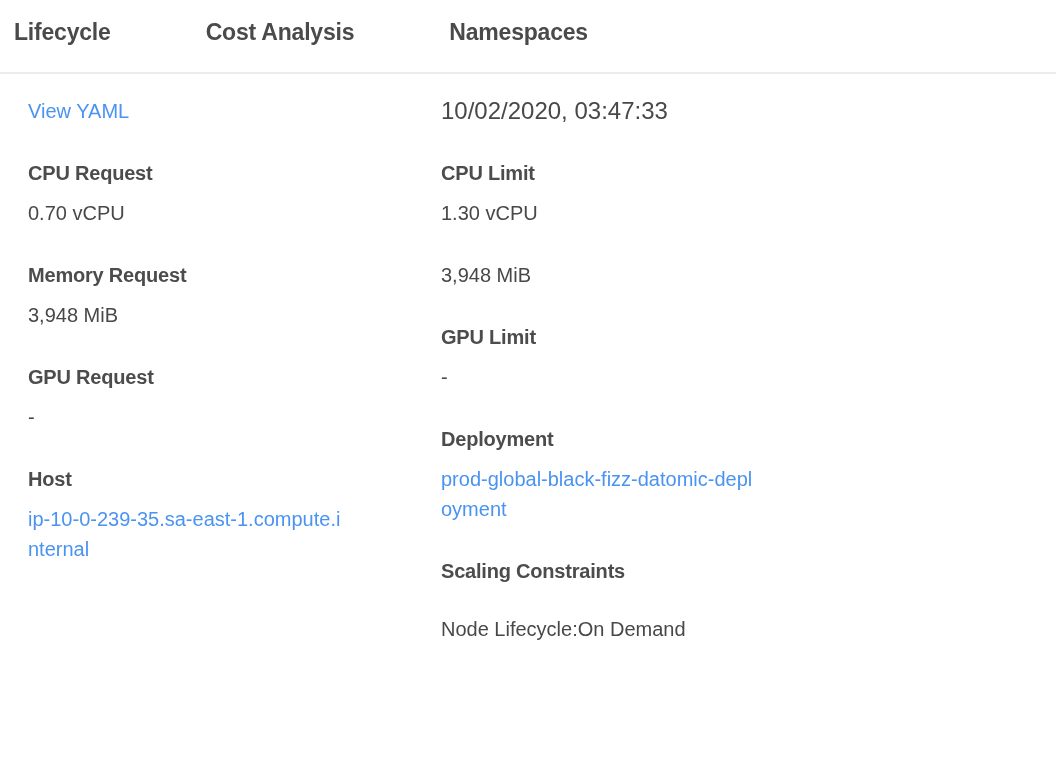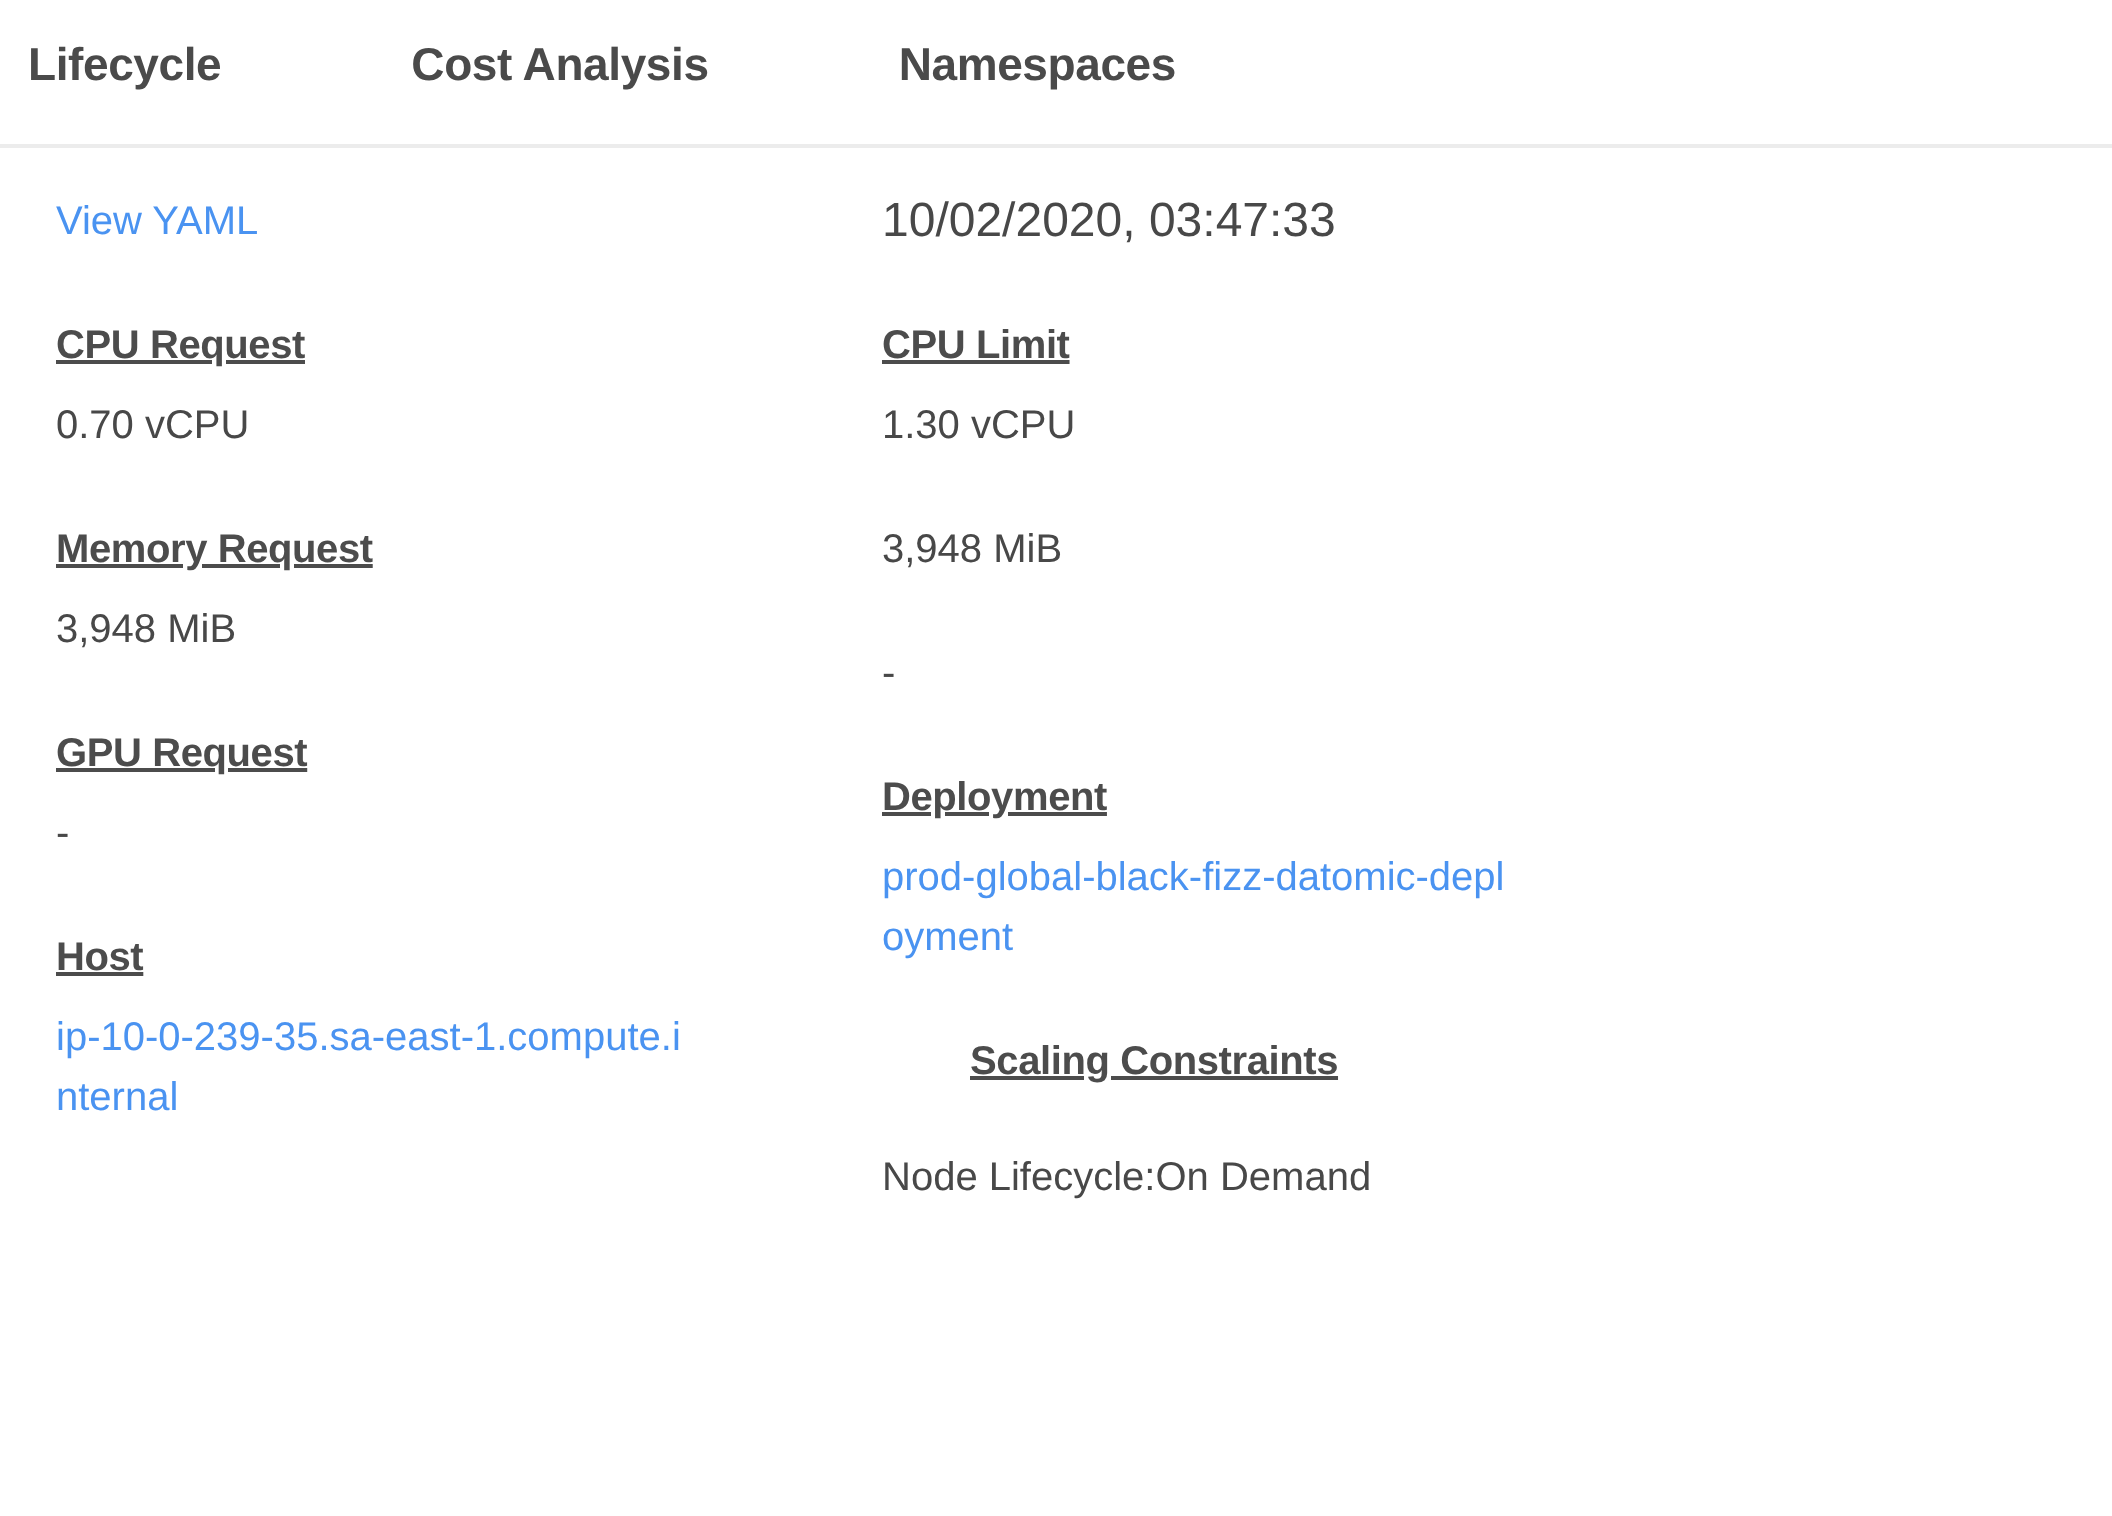--- a/index.html
+++ b/index.html
@@ -73,33 +73,32 @@
     margin-bottom: 32px;
   }
   .field { margin-bottom: 32px; }
   .label {
     font-size: 20px;
     line-height: 30px;
     font-weight: 600;
     letter-spacing: -0.2px;
     color: var(--label);
     margin-bottom: 10px;
-    text-decoration: underline;
   }
   .value {
     font-size: 20px;
     line-height: 30px;
     color: var(--value);
     word-break: break-all;
   }
   .value.link {
     color: var(--link);
     cursor: pointer;
   }
-  .scaling-heading { margin-bottom: 28px; margin-left: 44px; }
+  .scaling-heading { margin-bottom: 28px; }
   .scaling-item {
     font-size: 20px;
     line-height: 30px;
     color: var(--value);
     margin-bottom: 18px;
   }
 </style>
 </head>
 <body>
 
@@ -138,20 +137,21 @@
     <div class="timestamp">10/02/2020, 03:47:33</div>
     <div id="right-fields">
         <div class="field">
           <div class="label">CPU Limit</div>
           <div class="value">1.30 vCPU</div>
         </div>
         <div class="field">
           <div class="value">3,948 MiB</div>
         </div>
         <div class="field">
+          <div class="label">GPU Limit</div>
           <div class="value">-</div>
         </div>
         <div class="field">
           <div class="label">Deployment</div>
           <div class="value link">prod-global-black-fizz-datomic-deployment</div>
         </div>
       </div>
 
     <div class="label scaling-heading">Scaling Constraints</div>
     <div class="scaling-item">Node Lifecycle:On Demand</div>

